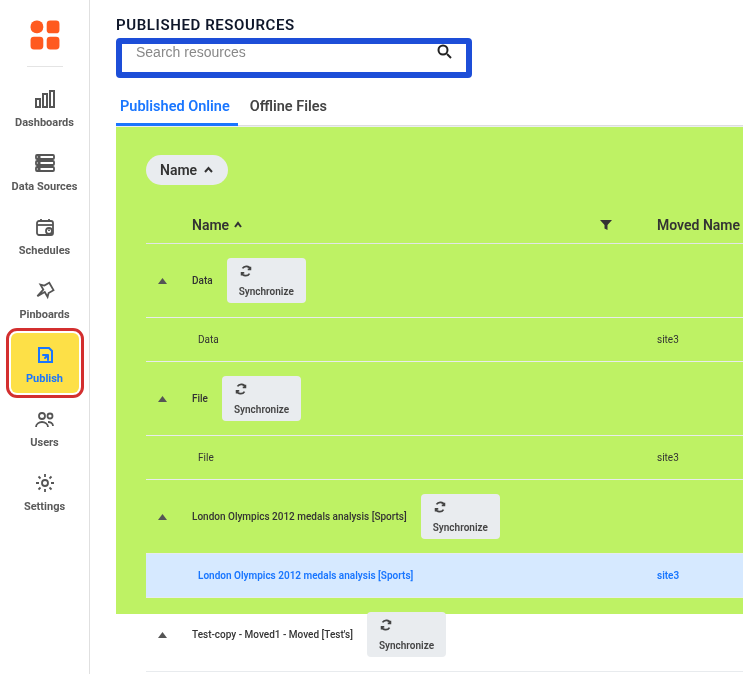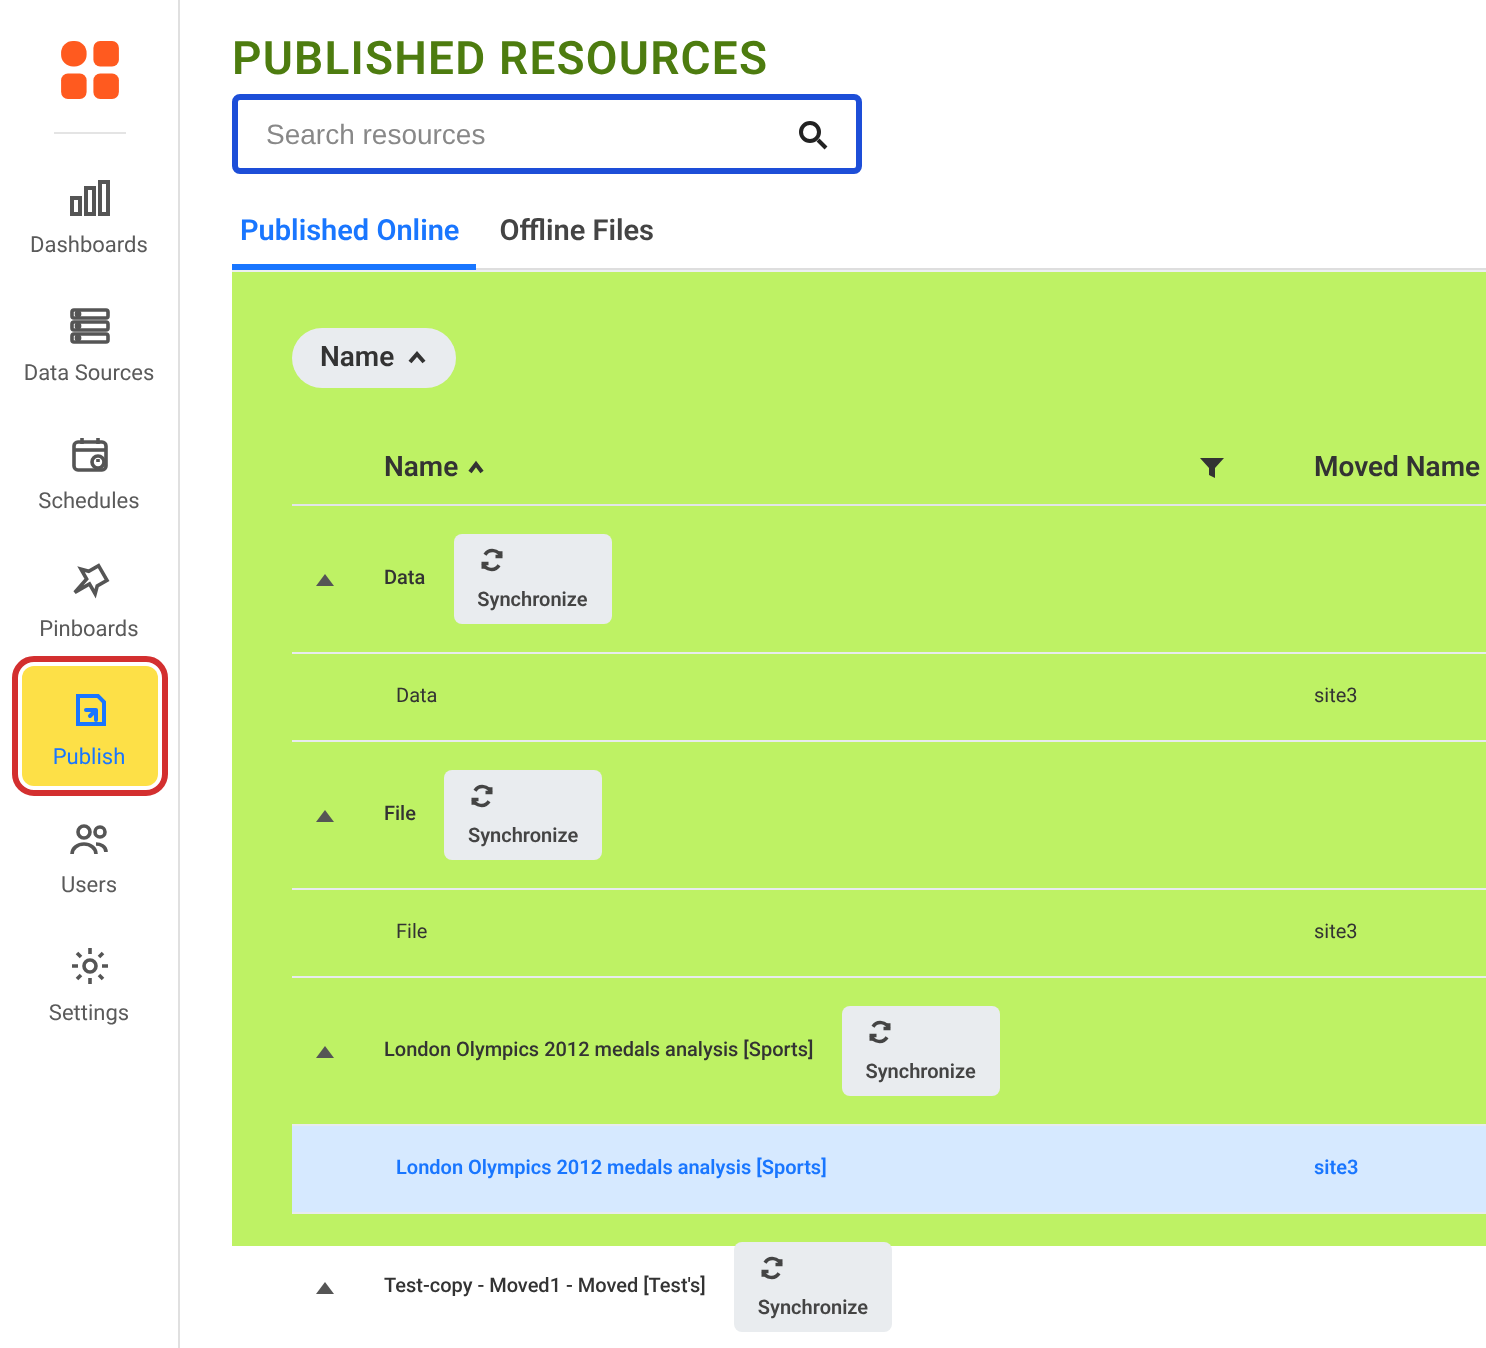--- a/index.html
+++ b/index.html
@@ -8,27 +8,27 @@
 
 
 .sidebar { width: 90px; border-right: 1px solid #e0e0e0; display: flex; flex-direction: column; align-items: center; padding-top: 18px; }
 .logo { width: 34px; height: 34px; margin-bottom: 14px; }
 .logo svg { width: 100%; height: 100%; }
 .sep { width: 36px; height: 1px; background: #e4e4e4; margin-bottom: 10px; }
 .nav-item { width: 68px; display: flex; flex-direction: column; align-items: center; padding: 10px 0 8px; border-radius: 6px; cursor: pointer; margin-bottom: 4px; color: #5a5a5a; }
 .nav-item.active { background: #fde047; color: #1976ff; }
 .nav-item.highlight { outline: 3px solid #d32f2f; outline-offset: 2px; }
 .nav-item .ic { width: 24px; height: 24px; margin-bottom: 5px; display: flex; align-items: center; justify-content: center; }
-.nav-item .lbl { font-size: 11px; text-align: center; }
+.nav-item .lbl { font-size: 11px; text-align: center; font-weight: bold; }
 
 
 .main { flex: 1; padding: 16px 0 0 26px; overflow: hidden; }
-.title { font-size: 23px; font-weight: 600; letter-spacing: 0.6px; color: #4d7c0f; margin-bottom: 4px; }
+.title { font-size: 15px; font-weight: 600; letter-spacing: 0.6px; color: #0f172a; margin-bottom: 4px; }
 .subtitle { font-size: 12.5px; color: #7a7a7a; margin-bottom: 18px; white-space: nowrap; }
-.search-wrap { display: flex; align-items: center; width: 315px; height: 40px; border: 3px solid #1d4ed8; border-radius: 4px; padding: 0 14px; margin-bottom: 12px; }
+.search-wrap { display: flex; align-items: flex-start; width: 356px; height: 40px; border: 6px solid #1d4ed8; border-radius: 4px; padding: 0 14px; margin-bottom: 12px; }
 .search-wrap input { flex: 1; border: none; outline: none; font-size: 14px; background: transparent; }
 .search-wrap input::placeholder { color: #888; }
 .search-wrap .sicon { color: #333; }
 
 .tabs { display: flex; gap: 16px; border-bottom: 1px solid #dedede; padding-left: 2px; }
 .tab { padding: 8px 2px 10px; font-size: 14.5px; font-weight: 600; color: #444; cursor: pointer; position: relative; }
 .tab.active { color: #1976ff; }
 .tab.active::after { content: ""; position: absolute; left: -2px; right: -6px; bottom: -1px; height: 3px; background: #1976ff; }
 
 .content { background: #bef264; border-top: 1px solid #eceff1; padding: 28px 0 0 30px; height: calc(100% - 170px); }

